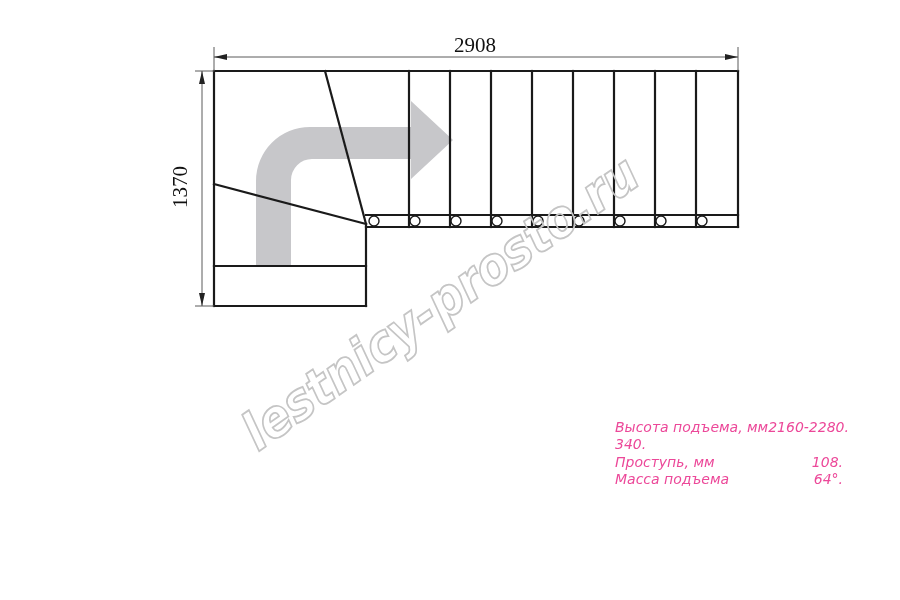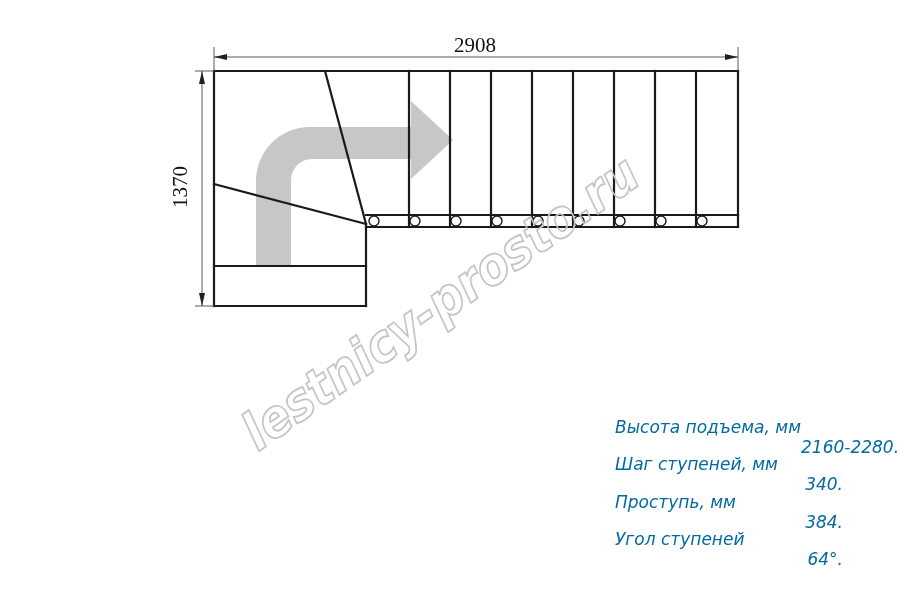--- a/index.html
+++ b/index.html
@@ -32,31 +32,31 @@
     font-weight: bold;
     font-style: italic;
   }
   .specs {
     position: absolute;
     left: 615px;
     top: 419px;
     width: 228px;
     font-family: "DejaVu Sans", "Liberation Sans", sans-serif;
     font-style: italic;
-    font-size: 17px;
+    font-size: 14px;
     line-height: 17.4px;
-    color: #0369a1;
+    color: #ec4899;
   }
   .spec-row {
     display: flex;
     justify-content: space-between;
     white-space: nowrap;
   }
   .spec-label { text-align: left; }
-  .spec-value { text-align: right; margin-top: 20px; }
+  .spec-value { text-align: right; }
 </style>
 </head>
 <body>
 
 <div class="canvas">
 
   <svg class="drawing-svg" width="900" height="600" viewBox="0 0 900 600" xmlns="http://www.w3.org/2000/svg">
 
     <path fill="#c7c7ca" d="M256 265 L256 181 A54 54 0 0 1 310 127 L411 127 L411 101 L453 140 L411 179 L411 159 L312 159 A21 21 0 0 0 291 180 L291 265 Z"></path>
 
@@ -120,26 +120,25 @@
 
     <text class="watermark" transform="translate(258,452) rotate(-35)" font-size="52" textLength="470" lengthAdjust="spacingAndGlyphs" fill="none" stroke="#c5c5c5" stroke-width="1.8">lestnicy-prosto.ru</text>
   </svg>
 
   <div class="specs">
     <div class="spec-row">
       <span class="spec-label">Высота подъема, мм</span>
       <span class="spec-value">2160-2280.</span>
     </div>
     <div class="spec-row">
-      <span class="spec-label">Шаг ступеней, мм</span>
       <span class="spec-value">340.</span>
     </div>
     <div class="spec-row">
       <span class="spec-label">Проступь, мм</span>
-      <span class="spec-value">384.</span>
+      <span class="spec-value">108.</span>
     </div>
     <div class="spec-row">
-      <span class="spec-label">Угол ступеней</span>
+      <span class="spec-label">Масса подъема</span>
       <span class="spec-value">64°.</span>
     </div>
   </div>
 
 </div>
 
 </body></html>

